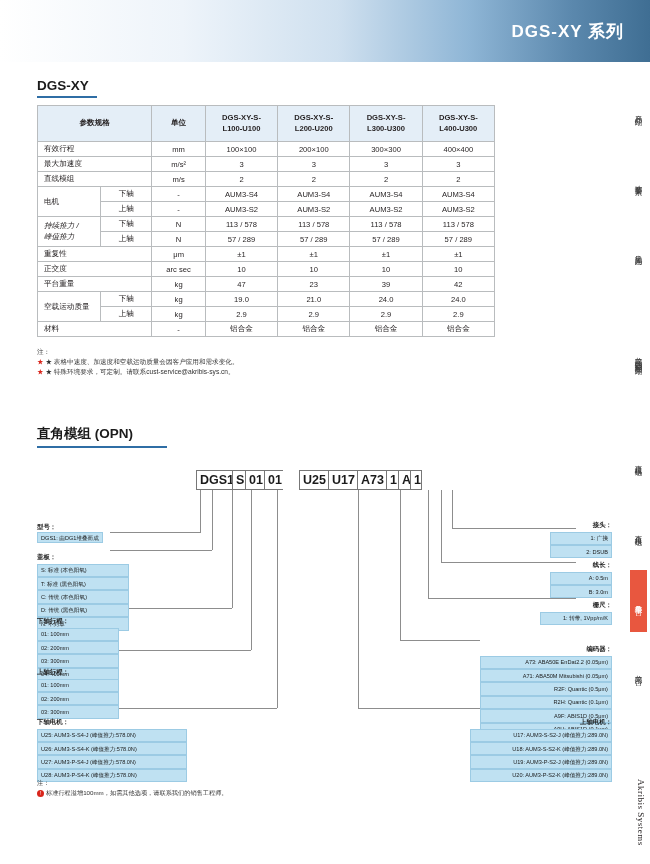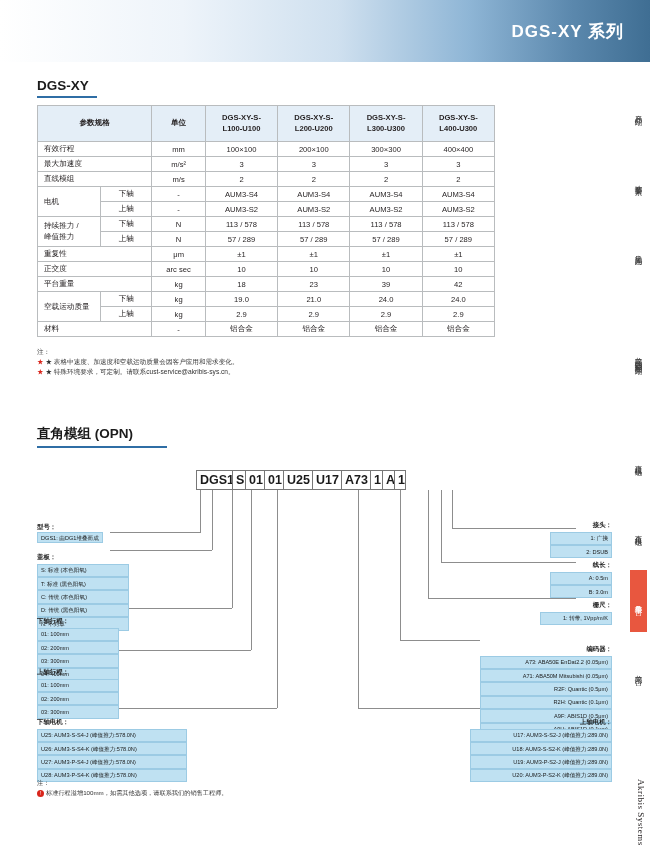--- a/index.html
+++ b/index.html
@@ -173,21 +173,21 @@
       </tr>
       <tr>
         <td class="sublab">上轴</td>
         <td>-</td>
         <td>AUM3-S2</td>
         <td>AUM3-S2</td>
         <td>AUM3-S2</td>
         <td>AUM3-S2</td>
       </tr>
       <tr>
-        <td class="lab" rowspan="2" style="white-space:pre-line; line-height:1.35;">持续推力 /
+        <td class="lab" rowspan="2" style="white-space:pre-line; line-height:1.35;font-style:italic;">持续推力 /
 峰值推力</td>
         <td class="sublab">下轴</td>
         <td>N</td>
         <td>113 / 578</td>
         <td>113 / 578</td>
         <td>113 / 578</td>
         <td>113 / 578</td>
       </tr>
       <tr>
         <td class="sublab">上轴</td>
@@ -209,21 +209,21 @@
         <td class="lab" colspan="2">正交度</td>
         <td>arc sec</td>
         <td>10</td>
         <td>10</td>
         <td>10</td>
         <td>10</td>
       </tr>
       <tr>
         <td class="lab" colspan="2">平台重量</td>
         <td>kg</td>
-        <td>18</td>
+        <td>47</td>
         <td>23</td>
         <td>39</td>
         <td>42</td>
       </tr>
       <tr>
         <td class="lab" rowspan="2">空载运动质量</td>
         <td class="sublab">下轴</td>
         <td>kg</td>
         <td>19.0</td>
         <td>21.0</td>
@@ -259,21 +259,21 @@
 <div class="sec-title" style="left:37px; top:425px; width:130px;">
   <span>直角模组 (OPN)</span>
   <span class="rule"></span>
 </div>
 
 <div class="opn-code">
   <span style="width:36px;">DGS1</span>
   <span style="width:13px;">S</span>
   <span style="width:19px;">01</span>
   <span style="width:19px;">01</span>
-  <span style="width:29px;">U25</span>
+  <span style="width:29px;margin-left:16px;">U25</span>
   <span style="width:29px;">U17</span>
   <span style="width:29px;">A73</span>
   <span style="width:12px;">1</span>
   <span style="width:12px;">A</span>
   <span style="width:12px;">1</span>
 </div>
 
 <div class="ln lnv" style="left:200px; top:490px; height:42px;"></div>
 <div class="ln lnh" style="left:110px; top:532px; width:91px;"></div>
 <div class="ln lnv" style="left:212px; top:490px; height:60px;"></div>

